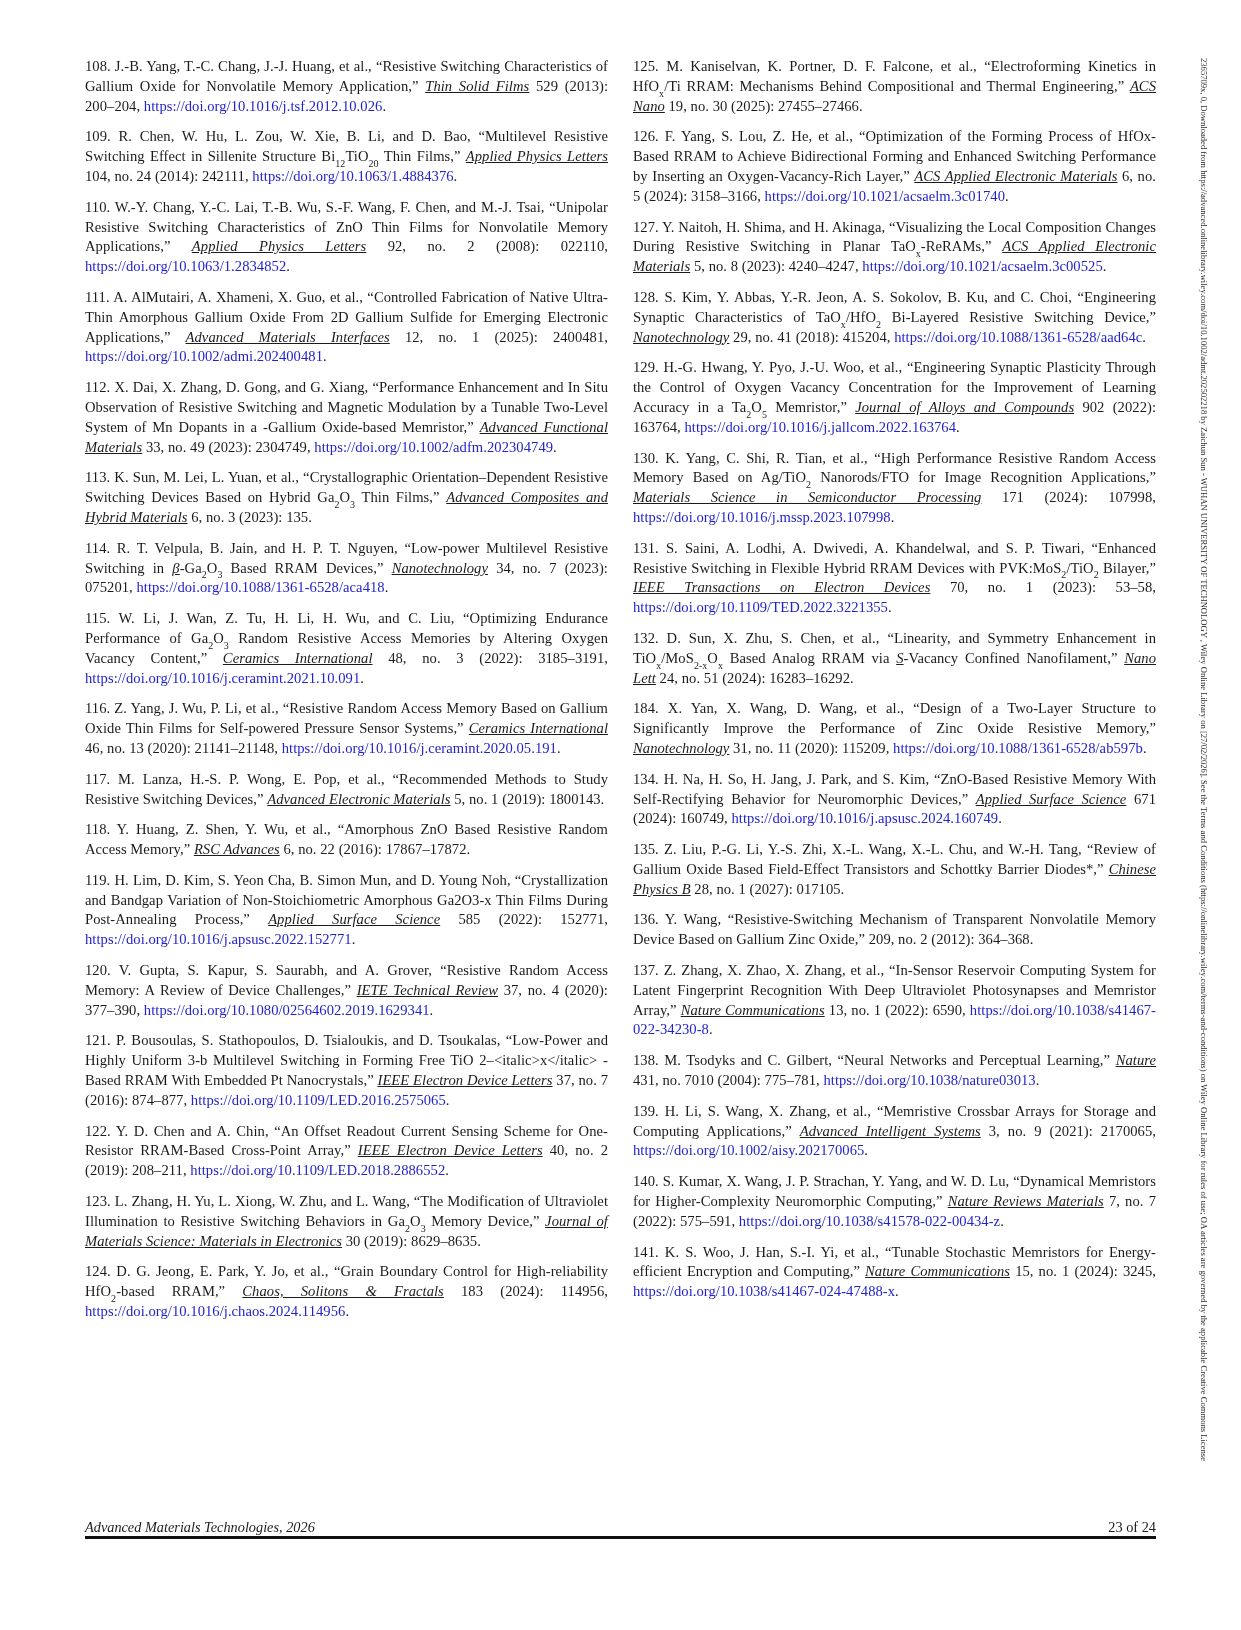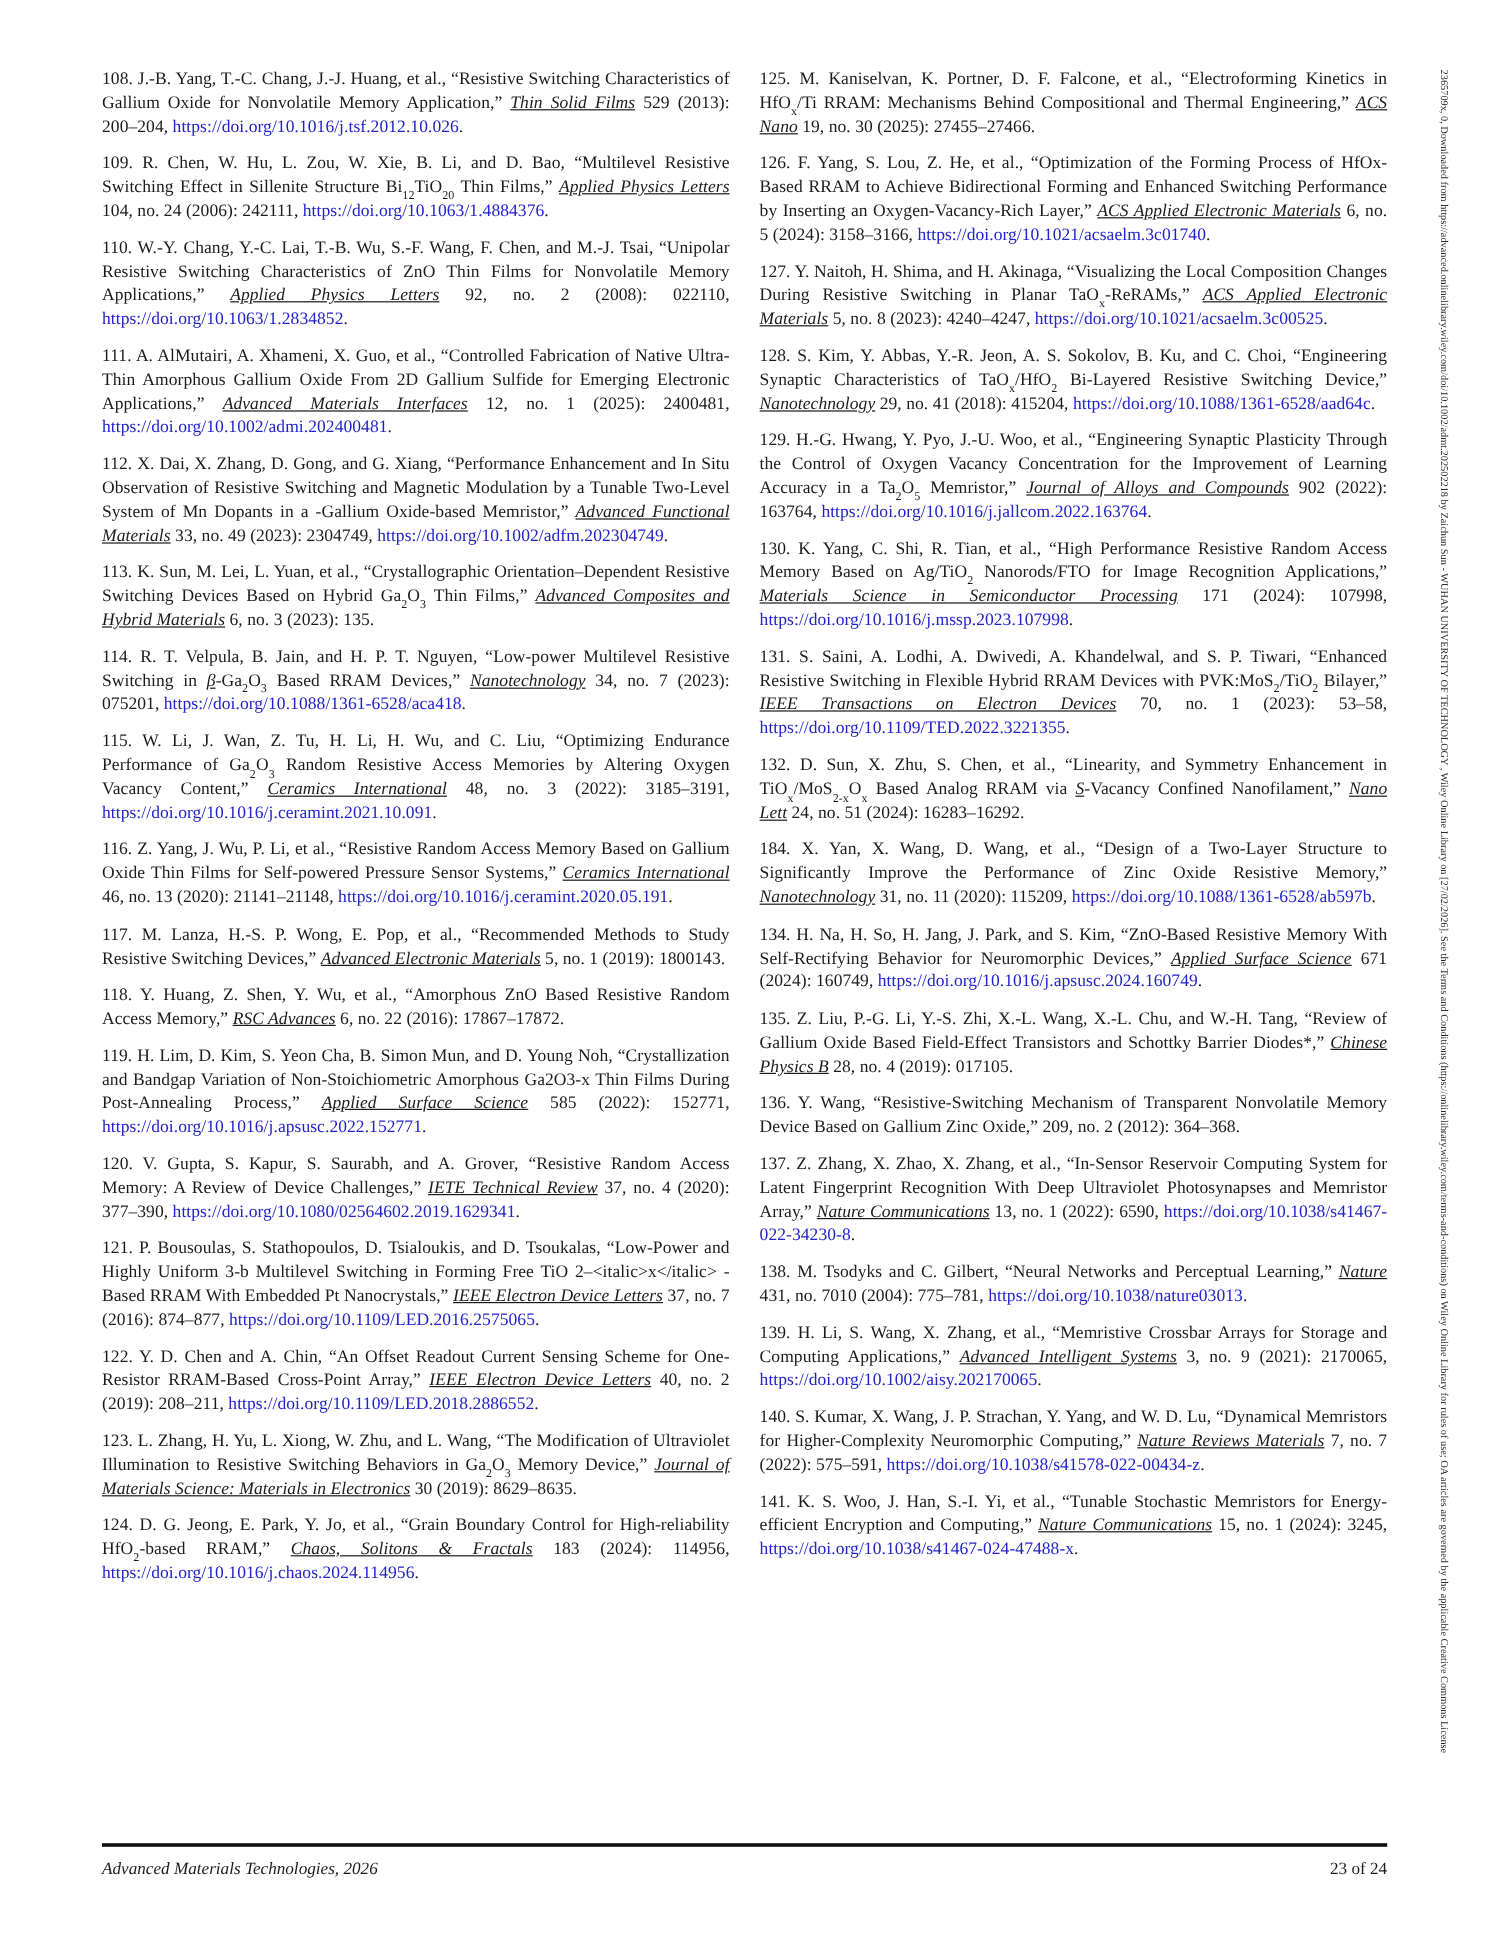--- a/index.html
+++ b/index.html
@@ -17,37 +17,37 @@
     text-align:justify; letter-spacing:0.05px;
   }
   .ref em { font-style:italic;text-decoration:underline; }
   .ref sub { font-size:10px; line-height:0; position:relative; top:2px; }
   .ref a { color:var(--link); text-decoration:none; overflow-wrap:anywhere; }
   .footer-rule {
     position:absolute; left:85px; top:1536px; width:1071px; height:2.5px;
     background:#101010;
   }
   .footer {
-    position:absolute; left:85px; top:1550px; width:1071px;
+    position:absolute; left:85px; top:1519px; width:1071px;
     display:flex; justify-content:space-between; align-items:center;
     font-size:14.3px;
   }
   .footer .journal { font-style:italic; }
   .sidebar {
     position:absolute; left:1193px; top:58px; height:1515px; width:16px;
     writing-mode:vertical-rl; white-space:nowrap; overflow:hidden;
     font-size:8.6px; letter-spacing:0px; color:#2a2a2a;
   }
 </style>
 </head>
 <body>
 
 <div class="col" id="col-left">
     <p class="ref"><span>108. J.-B. Yang, T.-C. Chang, J.-J. Huang, et al., “Resistive Switching Characteristics of Gallium Oxide for Nonvolatile Memory Application,” </span><em>Thin Solid Films</em><span> 529 (2013): 200–204, </span><a href="#">https://doi.org/10.1016/j.tsf.2012.10.026</a><span>.</span></p>
-    <p class="ref"><span>109. R. Chen, W. Hu, L. Zou, W. Xie, B. Li, and D. Bao, “Multilevel Resistive Switching Effect in Sillenite Structure Bi</span><sub>12</sub><span>TiO</span><sub>20</sub><span> Thin Films,” </span><em>Applied Physics Letters</em><span> 104, no. 24 (2006): 242111, </span><a href="#">https://doi.org/10.1063/1.4884376</a><span>.</span></p>
+    <p class="ref"><span>109. R. Chen, W. Hu, L. Zou, W. Xie, B. Li, and D. Bao, “Multilevel Resistive Switching Effect in Sillenite Structure Bi</span><sub>12</sub><span>TiO</span><sub>20</sub><span> Thin Films,” </span><em>Applied Physics Letters</em><span> 104, no. 24 (2014): 242111, </span><a href="#">https://doi.org/10.1063/1.4884376</a><span>.</span></p>
     <p class="ref"><span>110. W.-Y. Chang, Y.-C. Lai, T.-B. Wu, S.-F. Wang, F. Chen, and M.-J. Tsai, “Unipolar Resistive Switching Characteristics of ZnO Thin Films for Nonvolatile Memory Applications,” </span><em>Applied Physics Letters</em><span> 92, no. 2 (2008): 022110, </span><a href="#">https://doi.org/10.1063/1.2834852</a><span>.</span></p>
     <p class="ref"><span>111. A. AlMutairi, A. Xhameni, X. Guo, et al., “Controlled Fabrication of Native Ultra-Thin Amorphous Gallium Oxide From 2D Gallium Sulfide for Emerging Electronic Applications,” </span><em>Advanced Materials Interfaces</em><span> 12, no. 1 (2025): 2400481, </span><a href="#">https://doi.org/10.1002/admi.202400481</a><span>.</span></p>
     <p class="ref"><span>112. X. Dai, X. Zhang, D. Gong, and G. Xiang, “Performance Enhancement and In Situ Observation of Resistive Switching and Magnetic Modulation by a Tunable Two-Level System of Mn Dopants in a -Gallium Oxide-based Memristor,” </span><em>Advanced Functional Materials</em><span> 33, no. 49 (2023): 2304749, </span><a href="#">https://doi.org/10.1002/adfm.202304749</a><span>.</span></p>
     <p class="ref"><span>113. K. Sun, M. Lei, L. Yuan, et al., “Crystallographic Orientation–Dependent Resistive Switching Devices Based on Hybrid Ga</span><sub>2</sub><span>O</span><sub>3</sub><span> Thin Films,” </span><em>Advanced Composites and Hybrid Materials</em><span> 6, no. 3 (2023): 135.</span></p>
     <p class="ref"><span>114. R. T. Velpula, B. Jain, and H. P. T. Nguyen, “Low-power Multilevel Resistive Switching in </span><em>β</em><span>-Ga</span><sub>2</sub><span>O</span><sub>3</sub><span> Based RRAM Devices,” </span><em>Nanotechnology</em><span> 34, no. 7 (2023): 075201, </span><a href="#">https://doi.org/10.1088/1361-6528/aca418</a><span>.</span></p>
     <p class="ref"><span>115. W. Li, J. Wan, Z. Tu, H. Li, H. Wu, and C. Liu, “Optimizing Endurance Performance of Ga</span><sub>2</sub><span>O</span><sub>3</sub><span> Random Resistive Access Memories by Altering Oxygen Vacancy Content,” </span><em>Ceramics International</em><span> 48, no. 3 (2022): 3185–3191, </span><a href="#">https://doi.org/10.1016/j.ceramint.2021.10.091</a><span>.</span></p>
     <p class="ref"><span>116. Z. Yang, J. Wu, P. Li, et al., “Resistive Random Access Memory Based on Gallium Oxide Thin Films for Self-powered Pressure Sensor Systems,” </span><em>Ceramics International</em><span> 46, no. 13 (2020): 21141–21148, </span><a href="#">https://doi.org/10.1016/j.ceramint.2020.05.191</a><span>.</span></p>
     <p class="ref"><span>117. M. Lanza, H.-S. P. Wong, E. Pop, et al., “Recommended Methods to Study Resistive Switching Devices,” </span><em>Advanced Electronic Materials</em><span> 5, no. 1 (2019): 1800143.</span></p>
     <p class="ref"><span>118. Y. Huang, Z. Shen, Y. Wu, et al., “Amorphous ZnO Based Resistive Random Access Memory,” </span><em>RSC Advances</em><span> 6, no. 22 (2016): 17867–17872.</span></p>
     <p class="ref"><span>119. H. Lim, D. Kim, S. Yeon Cha, B. Simon Mun, and D. Young Noh, “Crystallization and Bandgap Variation of Non-Stoichiometric Amorphous Ga2O3-x Thin Films During Post-Annealing Process,” </span><em>Applied Surface Science</em><span> 585 (2022): 152771, </span><a href="#">https://doi.org/10.1016/j.apsusc.2022.152771</a><span>.</span></p>
@@ -62,21 +62,21 @@
     <p class="ref"><span>125. M. Kaniselvan, K. Portner, D. F. Falcone, et al., “Electroforming Kinetics in HfO</span><sub>x</sub><span>/Ti RRAM: Mechanisms Behind Compositional and Thermal Engineering,” </span><em>ACS Nano</em><span> 19, no. 30 (2025): 27455–27466.</span></p>
     <p class="ref"><span>126. F. Yang, S. Lou, Z. He, et al., “Optimization of the Forming Process of HfOx-Based RRAM to Achieve Bidirectional Forming and Enhanced Switching Performance by Inserting an Oxygen-Vacancy-Rich Layer,” </span><em>ACS Applied Electronic Materials</em><span> 6, no. 5 (2024): 3158–3166, </span><a href="#">https://doi.org/10.1021/acsaelm.3c01740</a><span>.</span></p>
     <p class="ref"><span>127. Y. Naitoh, H. Shima, and H. Akinaga, “Visualizing the Local Composition Changes During Resistive Switching in Planar TaO</span><sub>x</sub><span>-ReRAMs,” </span><em>ACS Applied Electronic Materials</em><span> 5, no. 8 (2023): 4240–4247, </span><a href="#">https://doi.org/10.1021/acsaelm.3c00525</a><span>.</span></p>
     <p class="ref"><span>128. S. Kim, Y. Abbas, Y.-R. Jeon, A. S. Sokolov, B. Ku, and C. Choi, “Engineering Synaptic Characteristics of TaO</span><sub>x</sub><span>/HfO</span><sub>2</sub><span> Bi-Layered Resistive Switching Device,” </span><em>Nanotechnology</em><span> 29, no. 41 (2018): 415204, </span><a href="#">https://doi.org/10.1088/1361-6528/aad64c</a><span>.</span></p>
     <p class="ref"><span>129. H.-G. Hwang, Y. Pyo, J.-U. Woo, et al., “Engineering Synaptic Plasticity Through the Control of Oxygen Vacancy Concentration for the Improvement of Learning Accuracy in a Ta</span><sub>2</sub><span>O</span><sub>5</sub><span> Memristor,” </span><em>Journal of Alloys and Compounds</em><span> 902 (2022): 163764, </span><a href="#">https://doi.org/10.1016/j.jallcom.2022.163764</a><span>.</span></p>
     <p class="ref"><span>130. K. Yang, C. Shi, R. Tian, et al., “High Performance Resistive Random Access Memory Based on Ag/TiO</span><sub>2</sub><span> Nanorods/FTO for Image Recognition Applications,” </span><em>Materials Science in Semiconductor Processing</em><span> 171 (2024): 107998, </span><a href="#">https://doi.org/10.1016/j.mssp.2023.107998</a><span>.</span></p>
     <p class="ref"><span>131. S. Saini, A. Lodhi, A. Dwivedi, A. Khandelwal, and S. P. Tiwari, “Enhanced Resistive Switching in Flexible Hybrid RRAM Devices with PVK:MoS</span><sub>2</sub><span>/TiO</span><sub>2</sub><span> Bilayer,” </span><em>IEEE Transactions on Electron Devices</em><span> 70, no. 1 (2023): 53–58, </span><a href="#">https://doi.org/10.1109/TED.2022.3221355</a><span>.</span></p>
     <p class="ref"><span>132. D. Sun, X. Zhu, S. Chen, et al., “Linearity, and Symmetry Enhancement in TiO</span><sub>x</sub><span>/MoS</span><sub>2-x</sub><span>O</span><sub>x</sub><span> Based Analog RRAM via </span><em>S</em><span>-Vacancy Confined Nanofilament,” </span><em>Nano Lett</em><span> 24, no. 51 (2024): 16283–16292.</span></p>
     <p class="ref"><span>184. X. Yan, X. Wang, D. Wang, et al., “Design of a Two-Layer Structure to Significantly Improve the Performance of Zinc Oxide Resistive Memory,” </span><em>Nanotechnology</em><span> 31, no. 11 (2020): 115209, </span><a href="#">https://doi.org/10.1088/1361-6528/ab597b</a><span>.</span></p>
     <p class="ref"><span>134. H. Na, H. So, H. Jang, J. Park, and S. Kim, “ZnO-Based Resistive Memory With Self-Rectifying Behavior for Neuromorphic Devices,” </span><em>Applied Surface Science</em><span> 671 (2024): 160749, </span><a href="#">https://doi.org/10.1016/j.apsusc.2024.160749</a><span>.</span></p>
-    <p class="ref"><span>135. Z. Liu, P.-G. Li, Y.-S. Zhi, X.-L. Wang, X.-L. Chu, and W.-H. Tang, “Review of Gallium Oxide Based Field-Effect Transistors and Schottky Barrier Diodes*,” </span><em>Chinese Physics B</em><span> 28, no. 4 (2019): 017105.</span></p>
+    <p class="ref"><span>135. Z. Liu, P.-G. Li, Y.-S. Zhi, X.-L. Wang, X.-L. Chu, and W.-H. Tang, “Review of Gallium Oxide Based Field-Effect Transistors and Schottky Barrier Diodes*,” </span><em>Chinese Physics B</em><span> 28, no. 1 (2027): 017105.</span></p>
     <p class="ref"><span>136. Y. Wang, “Resistive-Switching Mechanism of Transparent Nonvolatile Memory Device Based on Gallium Zinc Oxide,” 209, no. 2 (2012): 364–368.</span></p>
     <p class="ref"><span>137. Z. Zhang, X. Zhao, X. Zhang, et al., “In-Sensor Reservoir Computing System for Latent Fingerprint Recognition With Deep Ultraviolet Photosynapses and Memristor Array,” </span><em>Nature Communications</em><span> 13, no. 1 (2022): 6590, </span><a href="#">https://doi.org/10.1038/s41467-022-34230-8</a><span>.</span></p>
     <p class="ref"><span>138. M. Tsodyks and C. Gilbert, “Neural Networks and Perceptual Learning,” </span><em>Nature</em><span> 431, no. 7010 (2004): 775–781, </span><a href="#">https://doi.org/10.1038/nature03013</a><span>.</span></p>
     <p class="ref"><span>139. H. Li, S. Wang, X. Zhang, et al., “Memristive Crossbar Arrays for Storage and Computing Applications,” </span><em>Advanced Intelligent Systems</em><span> 3, no. 9 (2021): 2170065, </span><a href="#">https://doi.org/10.1002/aisy.202170065</a><span>.</span></p>
     <p class="ref"><span>140. S. Kumar, X. Wang, J. P. Strachan, Y. Yang, and W. D. Lu, “Dynamical Memristors for Higher-Complexity Neuromorphic Computing,” </span><em>Nature Reviews Materials</em><span> 7, no. 7 (2022): 575–591, </span><a href="#">https://doi.org/10.1038/s41578-022-00434-z</a><span>.</span></p>
     <p class="ref"><span>141. K. S. Woo, J. Han, S.-I. Yi, et al., “Tunable Stochastic Memristors for Energy-efficient Encryption and Computing,” </span><em>Nature Communications</em><span> 15, no. 1 (2024): 3245, </span><a href="#">https://doi.org/10.1038/s41467-024-47488-x</a><span>.</span></p>
   </div>
 
 <div class="sidebar">2365709x, 0, Downloaded from https://advanced.onlinelibrary.wiley.com/doi/10.1002/admt.202502218 by Zaichun Sun - WUHAN UNIVERSITY OF TECHNOLOGY , Wiley Online Library on [27/02/2026]. See the Terms and Conditions (https://onlinelibrary.wiley.com/terms-and-conditions) on Wiley Online Library for rules of use; OA articles are governed by the applicable Creative Commons License</div>
 

